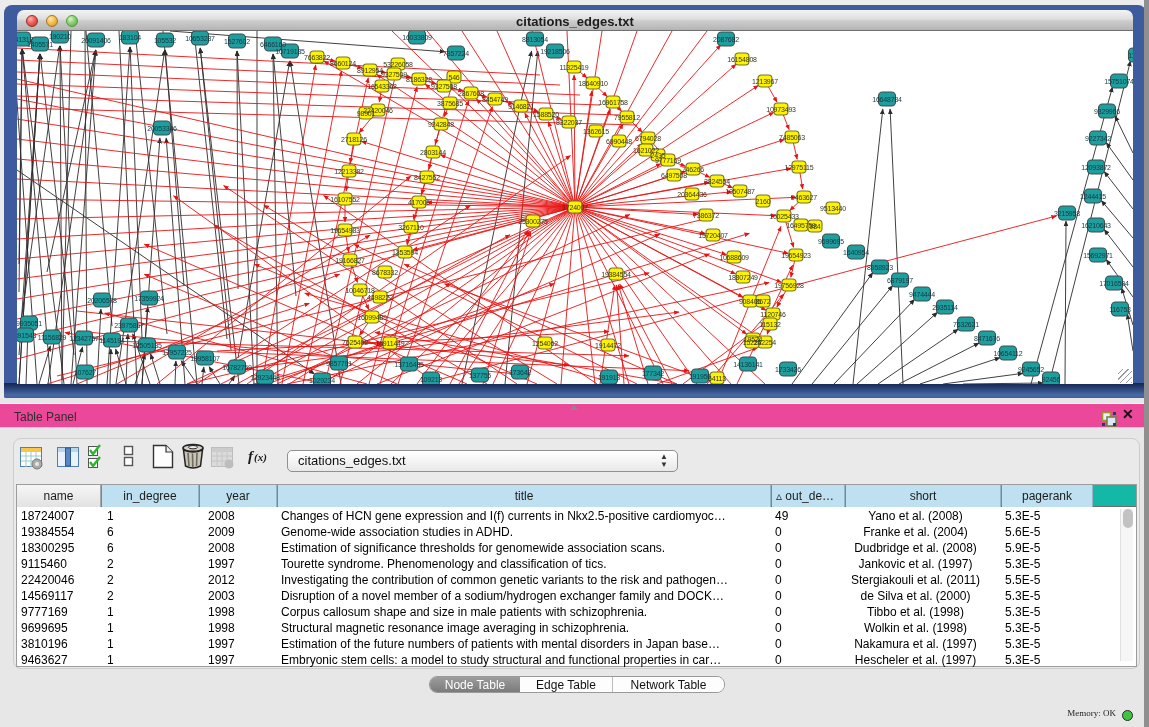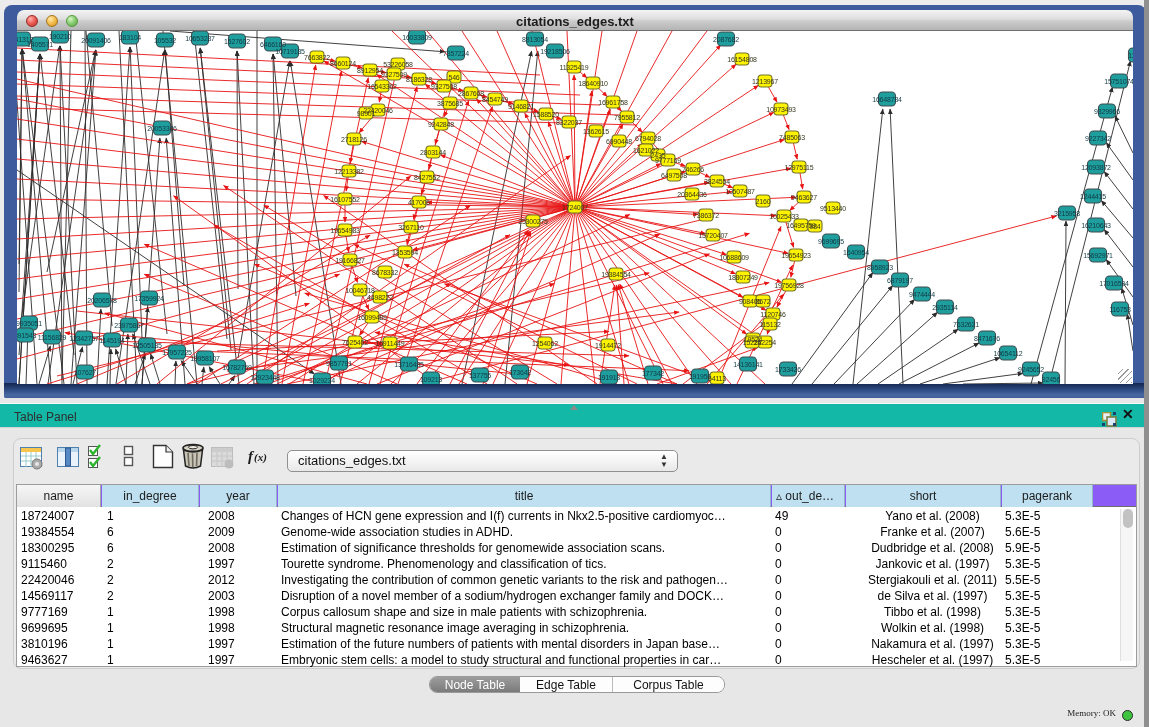--- a/index.html
+++ b/index.html
@@ -17,56 +17,56 @@
 .tl.r { left:9px;  background:radial-gradient(circle at 35% 30%, #ffb3ad, #ee605a 45%, #b8312b); border:0.5px solid #9a2b26;}
 .tl.y { left:29px; background:radial-gradient(circle at 35% 30%, #ffe9b0, #f5bf4f 45%, #c98c1c); border:0.5px solid #a4761d;}
 .tl.g { left:49px; background:radial-gradient(circle at 35% 30%, #d7f5c3, #8ccf78 45%, #56a23c); border:0.5px solid #549b3c;}
 .title { position:absolute; top:3.5px; width:100%; text-align:center; font-size:13px; font-weight:bold; color:#1c1c1c; }
 .canvas { position:absolute; left:13px; top:26px; width:1116px; height:353px; background:#ffffff; overflow:hidden; }
 .resize { position:absolute; right:1px; bottom:1px; width:14px; height:14px;
   background:repeating-linear-gradient(135deg, transparent 0 3px, #9a9a9a 3px 4px); }
 
 .panel { position:absolute; left:0; top:398px; width:1144px; height:329px; background:#e7e7e7; }
 .phead { position:absolute; left:0; top:5px; width:100%; height:25px;
-  background:#14b8a6; border-bottom:1px solid #d2d2d2; border-top:1px solid #f8f8f8;}
+  background:#ec4899; border-bottom:1px solid #d2d2d2; border-top:1px solid #f8f8f8;}
 .phead .t { position:absolute; left:14px; top:6px; font-size:12px; color:#2e2e2e; }
 .caret { position:absolute; left:570px; top:1px; width:0; height:0;
   border-left:4px solid transparent; border-right:4px solid transparent; border-bottom:5px solid #8a8a8a; }
 .fico { position:absolute; left:1102px; top:8px; }
 .xico { position:absolute; left:1122px; top:2px; font-size:14px; font-weight:bold; color:#111; }
 .gbox { position:absolute; left:13px; top:40px; width:1127px; height:231px;
   border:1px solid #cdcdcd; border-radius:8px; background:#eaeaea; }
 
 .tb { position:absolute; left:0; top:36px; width:100%; height:48px; }
 .combo { position:absolute; left:287px; top:16px; width:391px; height:22px;
   background:linear-gradient(#ffffff,#f2f2f2 60%,#e8e8e8); border:1px solid #909090; border-radius:5px;
   font-size:13px; color:#111; line-height:20px; padding-left:10px; }
 .combo .arr { position:absolute; right:9px; top:2px; font-size:8px; color:#333; line-height:8px; }
 
 .tbl { position:absolute; left:16px; top:86px; width:1121px; height:183px; background:#ffffff;
   border:1px solid #9c9c9c; font-size:12px; }
-.th { position:absolute; top:0; left:0; width:1119px; height:22px; background:#8b5cf6; border-bottom:1px solid #6e6e6e; }
+.th { position:absolute; top:0; left:0; width:1119px; height:22px; background:#14b8a6; border-bottom:1px solid #6e6e6e; }
 .th div { position:absolute; top:0; height:22px; line-height:22px; text-align:center; color:#1c1c1c;
   background:#bfe0f0; border-right:1px solid #93b5c6; }
 .th .h0 { left:0; width:84px; background:linear-gradient(#f6f6f6,#e2e2e2); border-right:1px solid #a6a6a6; }
 .th .h1 { left:85px; width:97px; }
 .th .h2 { left:183px; width:77px; }
 .th .h3 { left:261px; width:493px; }
 .th .h4 { left:755px; width:73px; text-align:left; padding-left:4px; }
 .th .h5 { left:829px; width:155px; }
 .th .h6 { left:985px; width:91px; }
 .rows { position:absolute; left:0; top:23px; width:1119px; }
 .tr { position:relative; height:16px; line-height:16px; color:#000; white-space:nowrap; }
 .tr div { position:absolute; top:0; height:16px; overflow:hidden; }
 .c0 { left:4px; width:80px; }
 .c1 { left:90px; width:90px; }
 .c2 { left:191px; width:70px; }
 .c3 { left:264px; width:490px; }
 .c4 { left:758px; width:70px; }
-.c5 { left:838px; width:155px; text-align:center; }
+.c5 { left:821px; width:155px; text-align:center; }
 .c6 { left:988px; width:90px; }
 .sb { position:absolute; left:1103px; top:24px; width:13px; height:152px; background:#f6f6f6; border-left:1px solid #e0e0e0; }
 .sb .thumb { position:absolute; left:1.5px; top:0px; width:10px; height:19px; background:#c2c2c2; border-radius:5px; }
 
 .tabs { position:absolute; left:429px; top:278px; height:17px; display:flex;
   border:1px solid #9a9a9a; border-radius:8px; overflow:hidden; font-size:12px; }
 .tabs div { height:17px; line-height:16px; text-align:center; background:#fdfdfd; color:#111; }
 .tabs .s0 { width:90px; }
 .tabs .s1 { width:92px; }
 .tabs .s2 { width:112px; }
@@ -747,21 +747,21 @@
           <div class="c4">49</div>
           <div class="c5">Yano et al. (2008)</div>
           <div class="c6">5.3E-5</div>
         </div>
 <div class="tr">
           <div class="c0">19384554</div>
           <div class="c1">6</div>
           <div class="c2">2009</div>
           <div class="c3">Genome-wide association studies in ADHD.</div>
           <div class="c4">0</div>
-          <div class="c5">Franke et al. (2007)</div>
+          <div class="c5">Franke et al. (2004)</div>
           <div class="c6">5.6E-5</div>
         </div>
 <div class="tr">
           <div class="c0">18300295</div>
           <div class="c1">6</div>
           <div class="c2">2008</div>
           <div class="c3">Estimation of significance thresholds for genomewide association scans.</div>
           <div class="c4">0</div>
           <div class="c5">Dudbridge et al. (2008)</div>
           <div class="c6">5.9E-5</div>
@@ -783,21 +783,21 @@
           <div class="c4">0</div>
           <div class="c5">Stergiakouli et al. (2011)</div>
           <div class="c6">5.5E-5</div>
         </div>
 <div class="tr">
           <div class="c0">14569117</div>
           <div class="c1">2</div>
           <div class="c2">2003</div>
           <div class="c3">Disruption of a novel member of a sodium/hydrogen exchanger family and DOCK…</div>
           <div class="c4">0</div>
-          <div class="c5">de Silva et al. (1997)</div>
+          <div class="c5">de Silva et al. (2000)</div>
           <div class="c6">5.3E-5</div>
         </div>
 <div class="tr">
           <div class="c0">9777169</div>
           <div class="c1">1</div>
           <div class="c2">1998</div>
           <div class="c3">Corpus callosum shape and size in male patients with schizophrenia.</div>
           <div class="c4">0</div>
           <div class="c5">Tibbo et al. (1998)</div>
           <div class="c6">5.3E-5</div>
@@ -830,16 +830,16 @@
           <div class="c6">5.3E-5</div>
         </div>
     </div>
     <div class="sb">
         <div class="thumb"></div>
       </div>
   </div>
   <div class="tabs">
     <div class="sel s0">Node Table</div>
       <div class="s1">Edge Table</div>
-      <div class="d2 s2">Corpus Table</div>
+      <div class="d2 s2">Network Table</div>
   </div>
   <div class="mem">Memory: OK</div>
   <div class="memdot"></div>
 </div>
 </body></html>

